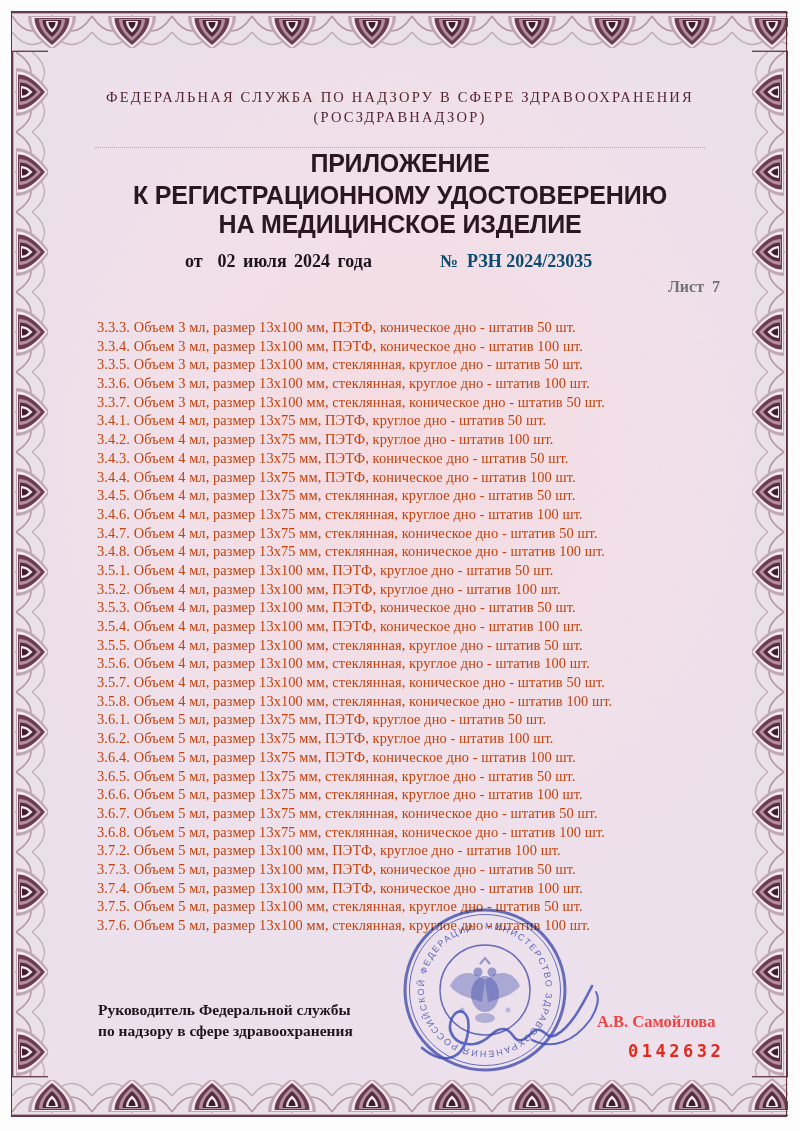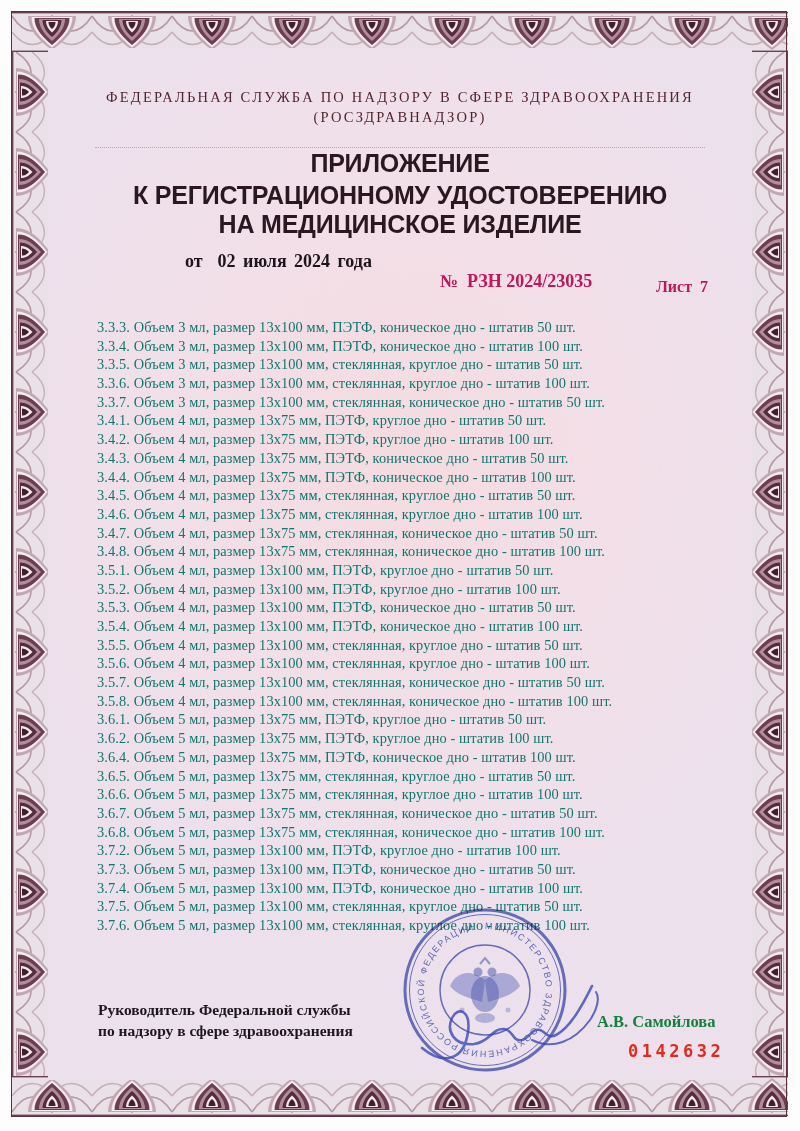--- a/index.html
+++ b/index.html
@@ -18,28 +18,28 @@
   .dotline{position:absolute;left:95px;right:95px;top:147px;border-top:1px dotted rgba(124,92,104,.45);}
   .ttl{position:absolute;left:52px;width:696px;text-align:center;color:#2a171f;
        font-family:"Liberation Sans","DejaVu Sans",sans-serif;font-weight:bold;font-size:25px;
        letter-spacing:-0.2px;}
   .ttl1{top:149px;}
   .ttl2{top:181px;}
   .ttl3{top:210px;}
   .meta-date{position:absolute;left:185px;top:251px;font-weight:bold;font-size:18px;
        color:#1d141c;white-space:pre;word-spacing:3px;}
   .meta-num{position:absolute;left:440px;top:251px;font-weight:bold;font-size:18px;
-       color:#be185d;white-space:pre;margin-top:20px;}
-  .sheet{position:absolute;right:92px;top:278px;font-weight:bold;font-size:16px;color:#be185d;white-space:pre;}
+       color:#0c4a6e;white-space:pre;}
+  .sheet{position:absolute;right:80px;top:278px;font-weight:bold;font-size:16px;color:#737373;white-space:pre;}
   .items{position:absolute;left:97px;top:318px;width:620px;margin:0;padding:0;list-style:none;}
-  .items li{height:18.7px;line-height:18.7px;font-size:14.4px;color:#0f766e;
+  .items li{height:18.7px;line-height:18.7px;font-size:14.4px;color:#c2410c;
        letter-spacing:0.1px;white-space:nowrap;}
   .signer{position:absolute;left:98px;top:999px;font-weight:bold;font-size:15.5px;
        line-height:21px;color:#1f151d;}
-  .signer-name{position:absolute;left:597px;top:1012px;font-weight:bold;font-size:16.5px;color:#15803d;white-space:pre;}
+  .signer-name{position:absolute;left:597px;top:1012px;font-weight:bold;font-size:16.5px;color:#ef4444;white-space:pre;}
   .serial{position:absolute;left:628px;top:1041px;font-family:"DejaVu Sans Mono","Liberation Mono",monospace;
        font-weight:bold;font-size:17px;letter-spacing:3.5px;color:#e02a1e;}
   .stamp{position:absolute;left:392px;top:898px;width:212px;height:192px;
        mix-blend-mode:multiply;opacity:.92;pointer-events:none;}
 </style>
 </head>
 <body>
 
 <div id="doc">
 

